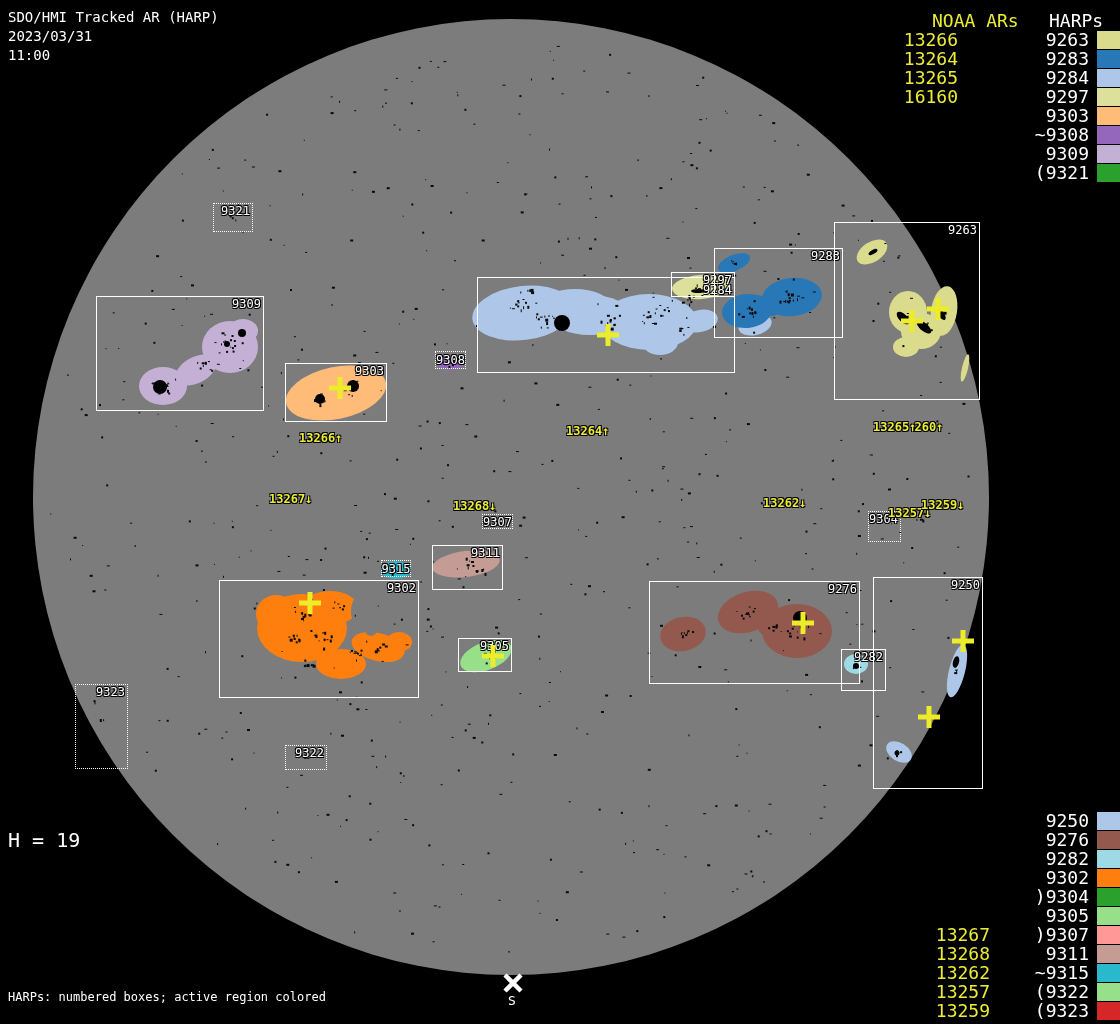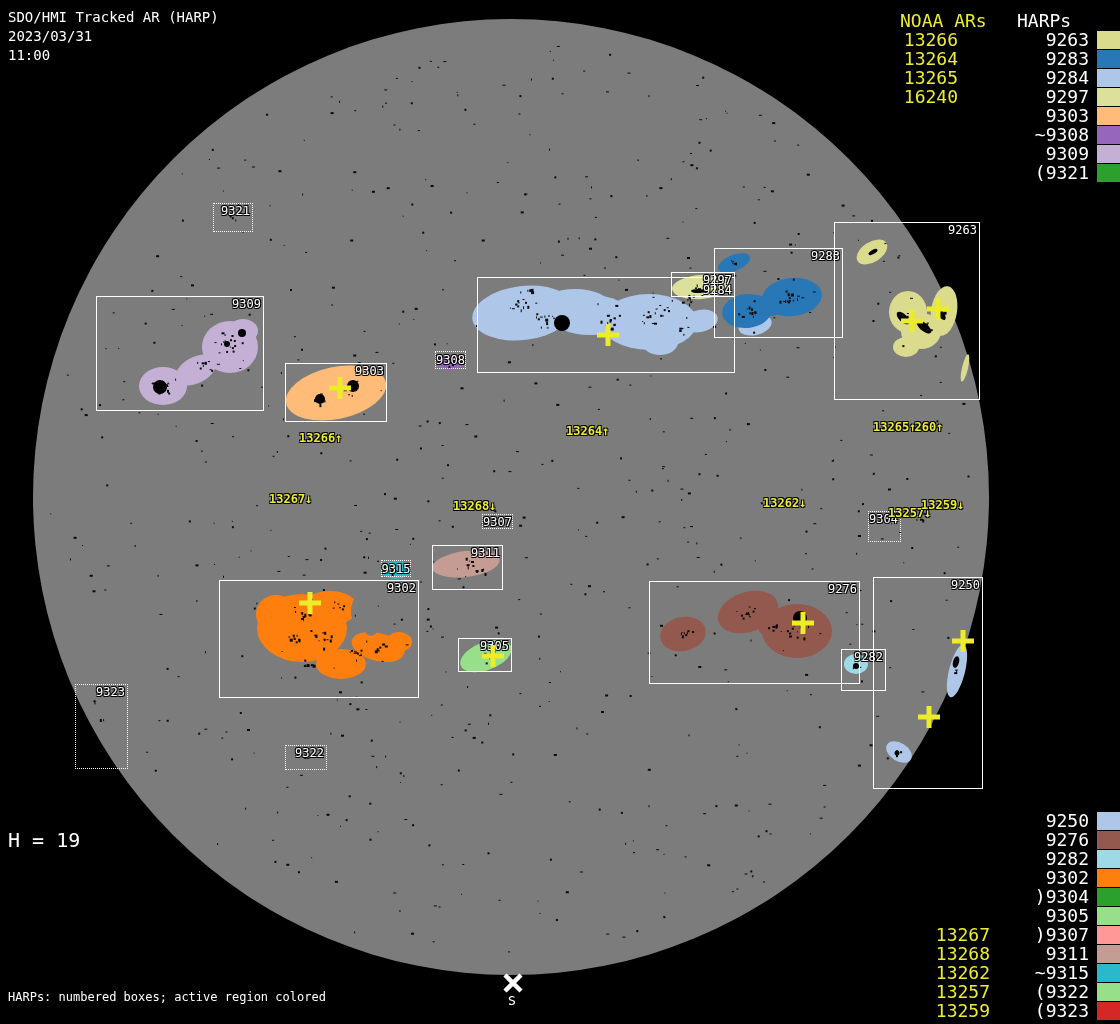--- a/index.html
+++ b/index.html
@@ -14,21 +14,21 @@
   .hbox.dotted{border-style:dotted;}
   .hlabel{position:absolute;top:1px;right:2px;color:#fff;font-size:12px;line-height:12px;white-space:nowrap;
           text-shadow:1px 1px 0 #000,-1px 1px 0 #000,1px -1px 0 #000,-1px -1px 0 #000;}
   .lblcenter .hlabel{top:50%;left:50%;right:auto;transform:translate(-50%,-50%);}
   .lbloffset .hlabel{top:6px;}
   .nlabel{position:absolute;color:#ebeb38;font-size:12px;line-height:14px;white-space:nowrap;z-index:5;font-weight:bold;
           text-shadow:1px 1px 0 #000,-1px 1px 0 #000,1px -1px 0 #000,-1px -1px 0 #000;}
   .nclip{overflow:hidden;width:30px;height:14px;}
   .nclip span{display:inline-block;margin-left:-14px;}
   #hdr{position:absolute;left:8px;top:8px;color:#fff;font-size:14px;line-height:19px;z-index:7;}
-  .lhdr{position:absolute;font-size:18px;line-height:19px;z-index:7;}
+  .lhdr{position:absolute;font-size:18px;line-height:19px;z-index:7;margin-left:32px;}
   #noaa-hdr{left:900px;top:11px;color:#ebeb38;}
   #harps-hdr{left:1017px;top:11px;color:#fff;}
   #top-legend{position:absolute;left:880px;top:30px;z-index:7;}
   #bottom-legend{position:absolute;left:880px;top:811px;z-index:7;}
   .lrow{display:flex;align-items:center;height:19px;font-size:18px;line-height:19px;}
   .lrow .ncol{width:78px;text-align:right;color:#ebeb38;}
   .lrow .hcol{width:131px;text-align:right;color:#fff;}
   .lrow .sw{width:23px;height:18px;margin-left:8px;}
   #bottom-legend .lrow .ncol{width:110px;}
   #bottom-legend .lrow .hcol{width:99px;}
@@ -1177,21 +1177,21 @@
         <span class="ncol">13264</span>
         <span class="hcol">9283</span>
         <span class="sw" style="background: rgb(40, 120, 184);"></span>
       </div>
       <div class="lrow">
         <span class="ncol">13265</span>
         <span class="hcol">9284</span>
         <span class="sw" style="background: rgb(174, 199, 232);"></span>
       </div>
       <div class="lrow">
-        <span class="ncol">16240</span>
+        <span class="ncol">16160</span>
         <span class="hcol">9297</span>
         <span class="sw" style="background: rgb(221, 224, 154);"></span>
       </div>
       <div class="lrow">
         <span class="ncol"></span>
         <span class="hcol">9303</span>
         <span class="sw" style="background: rgb(255, 187, 120);"></span>
       </div>
       <div class="lrow">
         <span class="ncol"></span>

